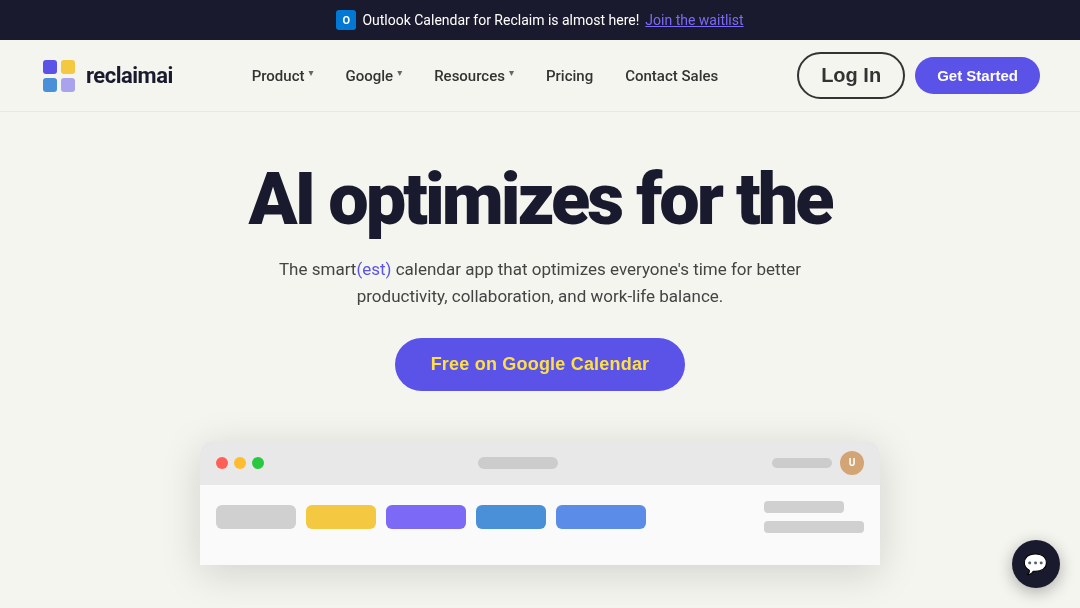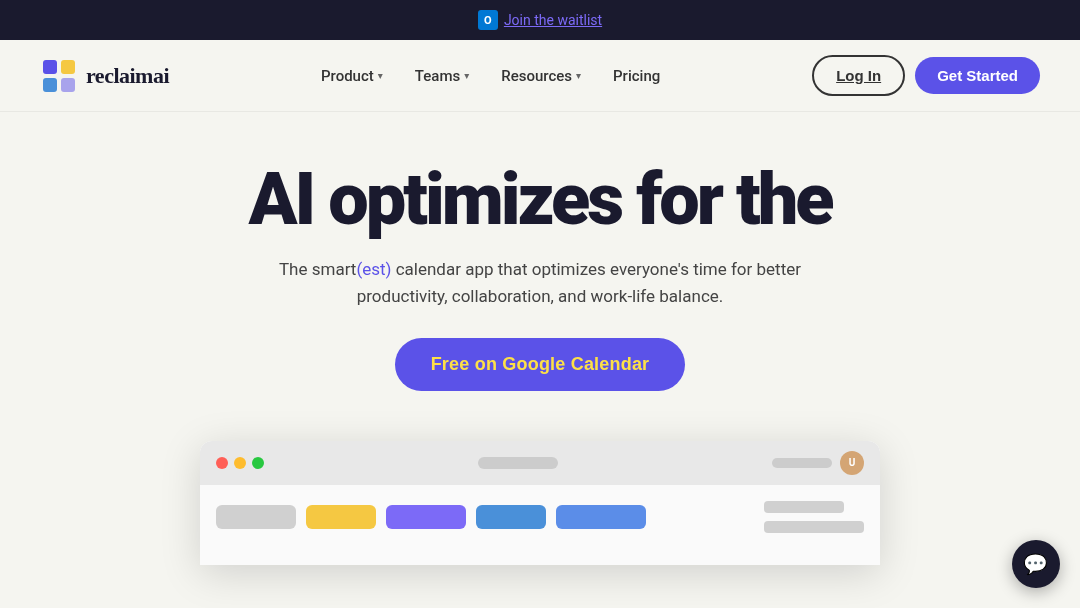--- a/index.html
+++ b/index.html
@@ -47,21 +47,20 @@
       height: 72px;
       display: flex;
       align-items: center;
       justify-content: space-between;
       border-bottom: 1px solid rgba(0,0,0,0.05);
     }
     .logo-area {
       display: flex;
       align-items: center;
       gap: 8px;
-      font-family: Liberation Serif, serif;
     }
     .logo-icon {
       width: 38px;
       height: 38px;
       display: flex;
       align-items: center;
       justify-content: center;
     }
     .logo-text {
       font-size: 22px;
@@ -69,21 +68,21 @@
       color: #1a1a2e;
       letter-spacing: -0.5px;
     }
     .nav-links {
       display: flex;
       align-items: center;
       gap: 4px;
     }
     .nav-item {
       display: flex;
-      align-items: center;
+      align-items: flex-start;
       gap: 4px;
       padding: 8px 14px;
       font-size: 15px;
       color: #333;
       cursor: pointer;
       border-radius: 6px;
       font-weight: 500;
     }
     .nav-chevron {
       font-size: 10px;
@@ -92,25 +91,24 @@
     .nav-right {
       display: flex;
       align-items: center;
       gap: 10px;
     }
     .btn-login {
       padding: 10px 22px;
       border: 2px solid #333;
       border-radius: 25px;
       background: transparent;
-      font-size: 15px;
+      font-size: 20px;
       font-weight: 600;
       color: #333;
       cursor: pointer;
-      text-decoration: underline;
     }
     .btn-get-started {
       padding: 10px 22px;
       border: none;
       border-radius: 25px;
       background: #5b52e8;
       font-size: 15px;
       font-weight: 600;
       color: #fff;
       cursor: pointer;
@@ -273,20 +271,21 @@
     .chat-icon-inner {
       color: white;
       font-size: 20px;
     }
   </style>
 </head>
 <body>
 
 <div class="announcement-bar">
   <span class="outlook-icon">O</span>
+  <span>Outlook Calendar for Reclaim is almost here!</span>
   <a href="#">Join the waitlist</a>
 </div>
 
 <nav class="navbar">
   <div class="logo-area">
     <div class="logo-icon">
 
       <svg width="36" height="36" viewBox="0 0 36 36" fill="none">
         <rect x="2" y="2" width="14" height="14" rx="3" fill="#5b52e8"></rect>
         <rect x="20" y="2" width="14" height="14" rx="3" fill="#f5c842"></rect>
@@ -296,29 +295,32 @@
     </div>
     <span class="logo-text">reclaimai</span>
   </div>
 
   <div class="nav-links">
     <div class="nav-item">
       <span>Product</span>
       <span class="nav-chevron">▾</span>
     </div>
     <div class="nav-item">
-      <span>Teams</span>
+      <span>Google</span>
       <span class="nav-chevron">▾</span>
     </div>
     <div class="nav-item">
       <span>Resources</span>
       <span class="nav-chevron">▾</span>
     </div>
     <div class="nav-item">
       <span>Pricing</span>
+    </div>
+    <div class="nav-item">
+      <span>Contact Sales</span>
     </div>
   </div>
 
   <div class="nav-right">
     <button class="btn-login">Log In</button>
     <button class="btn-get-started">Get Started</button>
   </div>
 </nav>
 
 <section class="hero">

